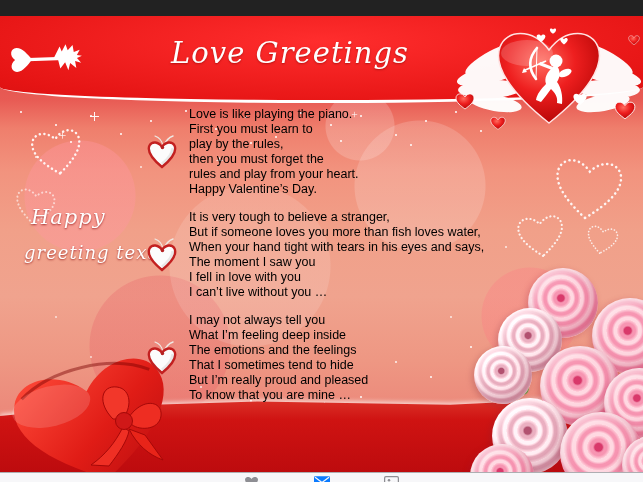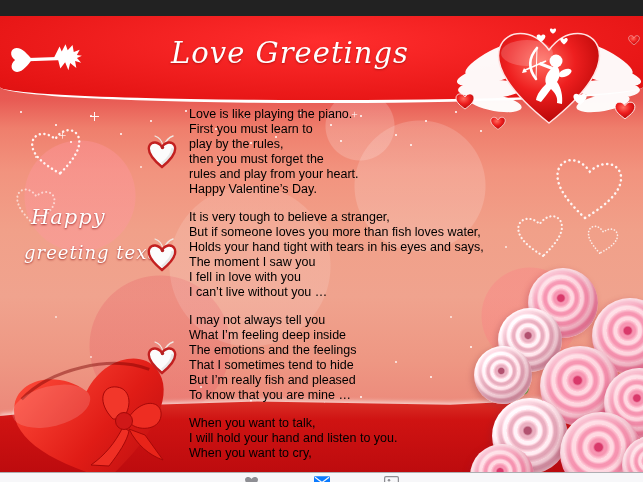--- a/index.html
+++ b/index.html
@@ -239,50 +239,44 @@
         <svg width="34" height="38" viewBox="0 0 34 38">
           <path d="M19,13 C21,7 25,4 28,3" fill="none" stroke="#efe9e4" stroke-width="1.5" stroke-linecap="round"></path>
           <path d="M18,13 C17,7 13,4 10,3" fill="none" stroke="#efe9e4" stroke-width="1.2" stroke-linecap="round"></path>
           <path d="M17,34 C6,25 2,18 4.5,12.5 C7,8 13.5,8.5 17,14 C20.5,8.5 27,8 29.5,12.5 C32,18 28,25 17,34 Z" fill="#fcfcfc" stroke="#c32020" stroke-width="2.4"></path>
           <path d="M17,31 C24,25 28,19.5 27.5,15" fill="none" stroke="rgba(0,0,0,.08)" stroke-width="3"></path>
           <circle cx="17.5" cy="14.5" r="1.7" fill="#b52222"></circle>
         </svg>
       </span>
       <p class="greeting-text">It is very tough to believe a stranger,
 But if someone loves you more than fish loves water,
-Holds your hand tight with tears in his eyes and says,
+When your hand tight with tears in his eyes and says,
 The moment I saw you
 I fell in love with you
 I can’t live without you …</p>
     </div>
 
     <div class="greeting">
       <span class="tag-icon">
         <svg width="34" height="38" viewBox="0 0 34 38">
           <path d="M19,13 C21,7 25,4 28,3" fill="none" stroke="#efe9e4" stroke-width="1.5" stroke-linecap="round"></path>
           <path d="M18,13 C17,7 13,4 10,3" fill="none" stroke="#efe9e4" stroke-width="1.2" stroke-linecap="round"></path>
           <path d="M17,34 C6,25 2,18 4.5,12.5 C7,8 13.5,8.5 17,14 C20.5,8.5 27,8 29.5,12.5 C32,18 28,25 17,34 Z" fill="#fcfcfc" stroke="#c32020" stroke-width="2.4"></path>
           <path d="M17,31 C24,25 28,19.5 27.5,15" fill="none" stroke="rgba(0,0,0,.08)" stroke-width="3"></path>
           <circle cx="17.5" cy="14.5" r="1.7" fill="#b52222"></circle>
         </svg>
       </span>
       <p class="greeting-text">I may not always tell you
 What I’m feeling deep inside
 The emotions and the feelings
 That I sometimes tend to hide
-But I’m really fish and pleased
+But I’m really proud and pleased
 To know that you are mine …</p>
     </div>
 
-    <div class="greeting no-icon">
-
-      <p class="greeting-text">When you want to talk,
-I will hold your hand and listen to you.
-When you want to cry,</p>
-    </div>
 
   </div>
 
   <div class="tabbar">
     <div class="tab">
       <span class="ticon">
         <svg width="15" height="12" viewBox="0 0 24 20">
             <path d="M12,19 C4,13 0,8 1.5,4.5 C3,1 9,0.5 12,5 C15,0.5 21,1 22.5,4.5 C24,8 20,13 12,19 Z" fill="currentColor"></path>
           </svg>
       </span>

